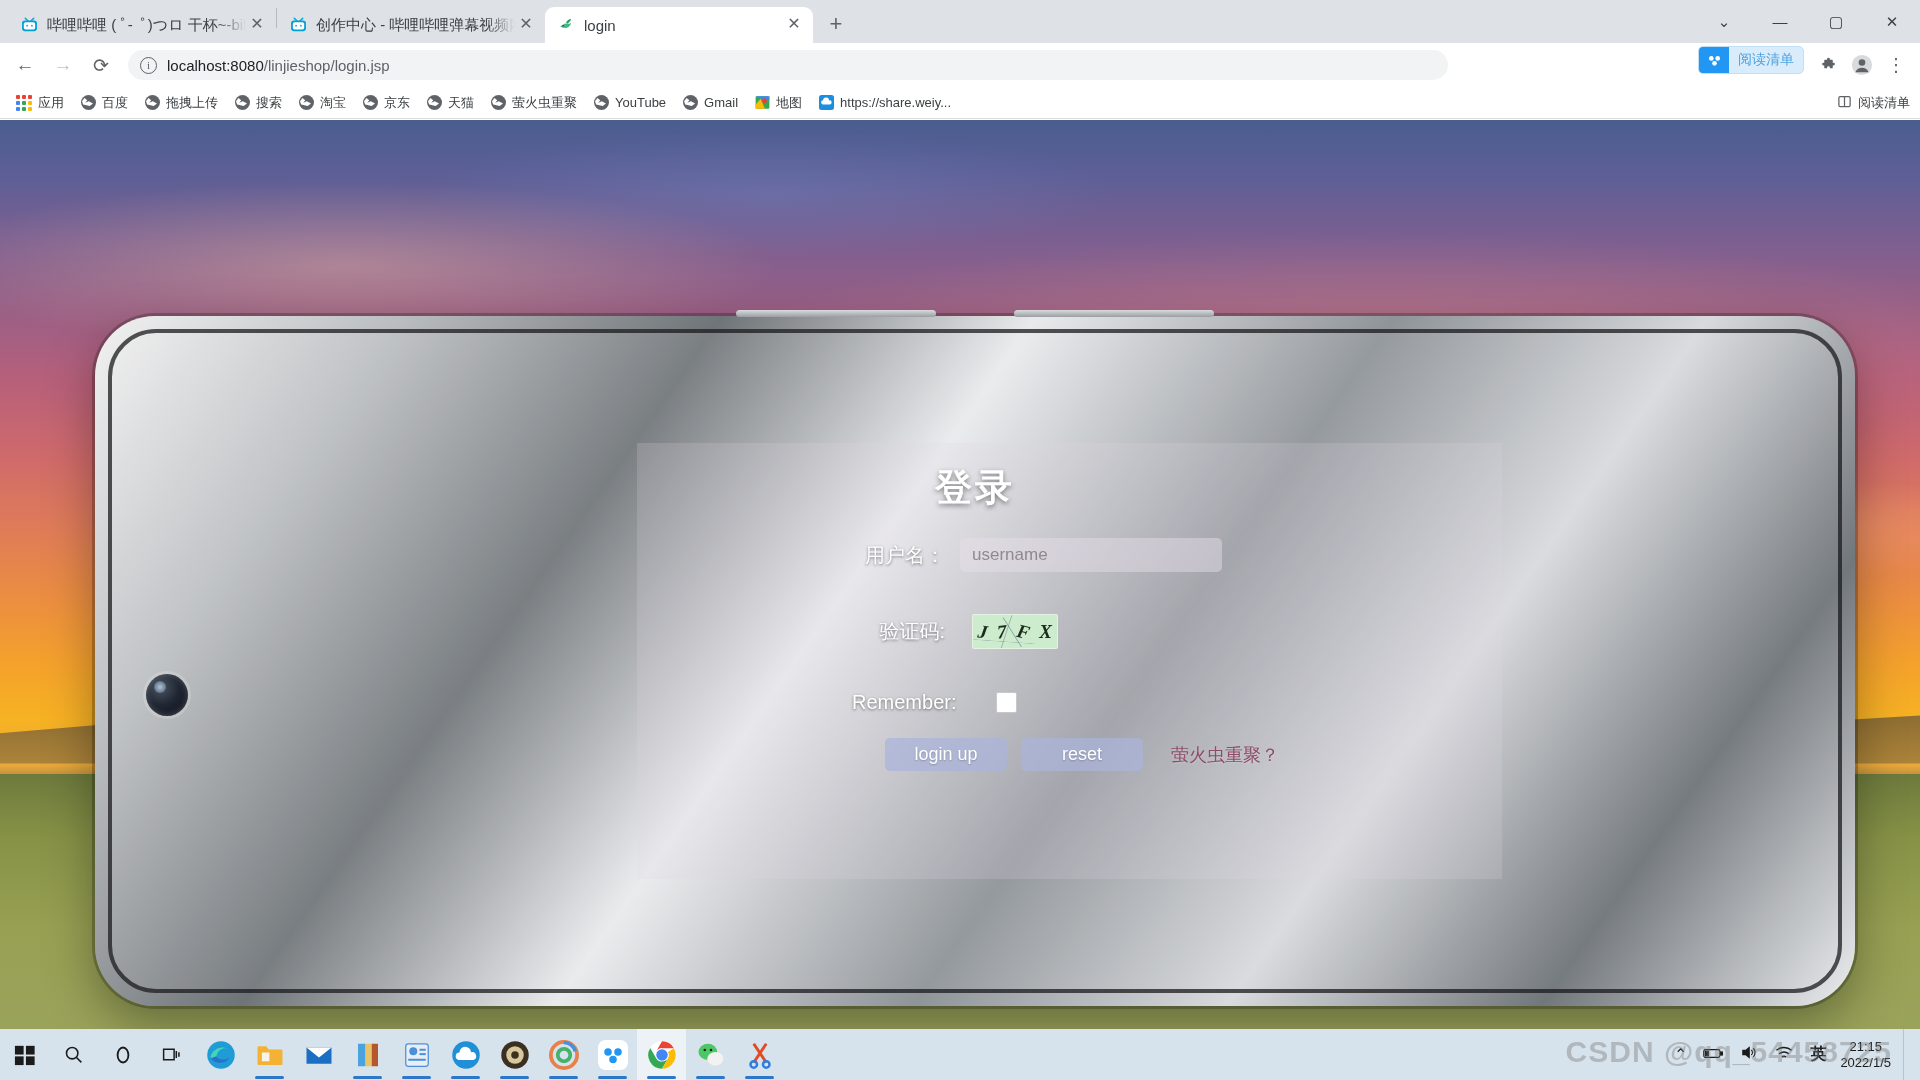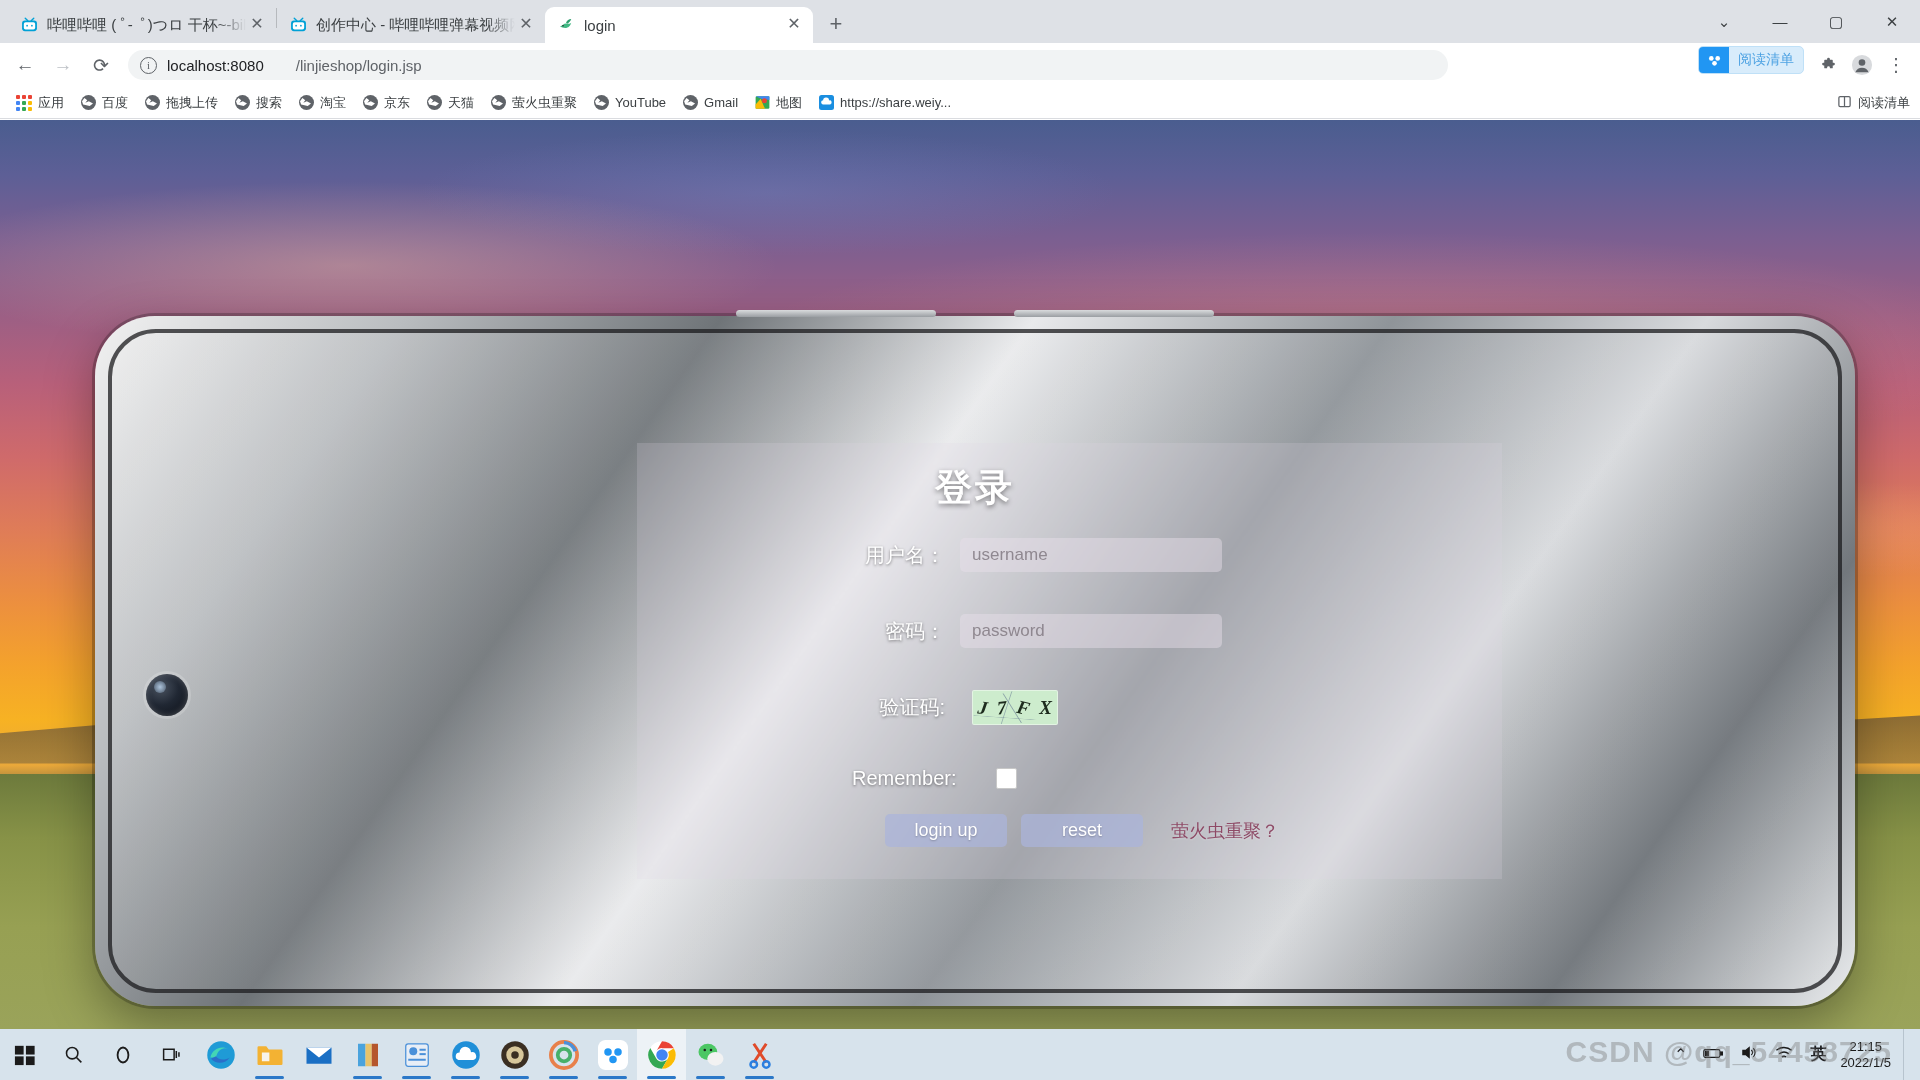--- a/index.html
+++ b/index.html
@@ -72,21 +72,21 @@
     flex: 1 1 auto; height: 30px; background: #f1f3f4; border-radius: 16px;
     display: flex; align-items: center; padding: 0 12px; margin: 0 8px 0 6px;
     max-width: 1320px;
   }
   .omnibox .infoicon {
     width: 17px; height: 17px; border: 1.4px solid #5f6368; border-radius: 50%;
     font-size: 11px; line-height: 14px; text-align: center; color: #5f6368;
     margin-right: 10px; flex: 0 0 17px; font-family: "Liberation Serif", serif;
   }
   .omnibox .urltext { font-size: 15px; color: #202124; white-space: nowrap; }
-  .omnibox .urltext .dim { color: #5f6368; margin-left: 32px; }
+  .omnibox .urltext .dim { color: #5f6368; }
   .tbicon {
     width: 32px; height: 32px; border-radius: 50%; flex: 0 0 32px;
     display: flex; align-items: center; justify-content: center;
     color: #5f6368; font-size: 15px; margin-left: 2px;
   }
   .netdisk-btn {
     position: absolute; right: 116px; top: 3px;
     height: 28px; display: flex; align-items: center;
     background: #d8ecfb; border-radius: 5px; overflow: hidden;
     border: 1px solid #bfe0f7;
@@ -520,24 +520,20 @@
 
         <div class="login-title">登录</div>
 
         <div class="form">
 
           <div class="frow">
             <span class="flabel">用户名：</span>
             <input class="finput" type="text" placeholder="username" style="">
           </div>
 
-          <div class="frow">
-            <span class="flabel">密码：</span>
-            <input class="finput" type="password" placeholder="password" style="">
-          </div>
 
           <div class="frow">
             <span class="flabel">验证码:</span>
             <span class="captcha">
               <span class="noise"></span>
               <span>J</span>
               <span>7</span>
               <span>F</span>
               <span>X</span>
             </span>

